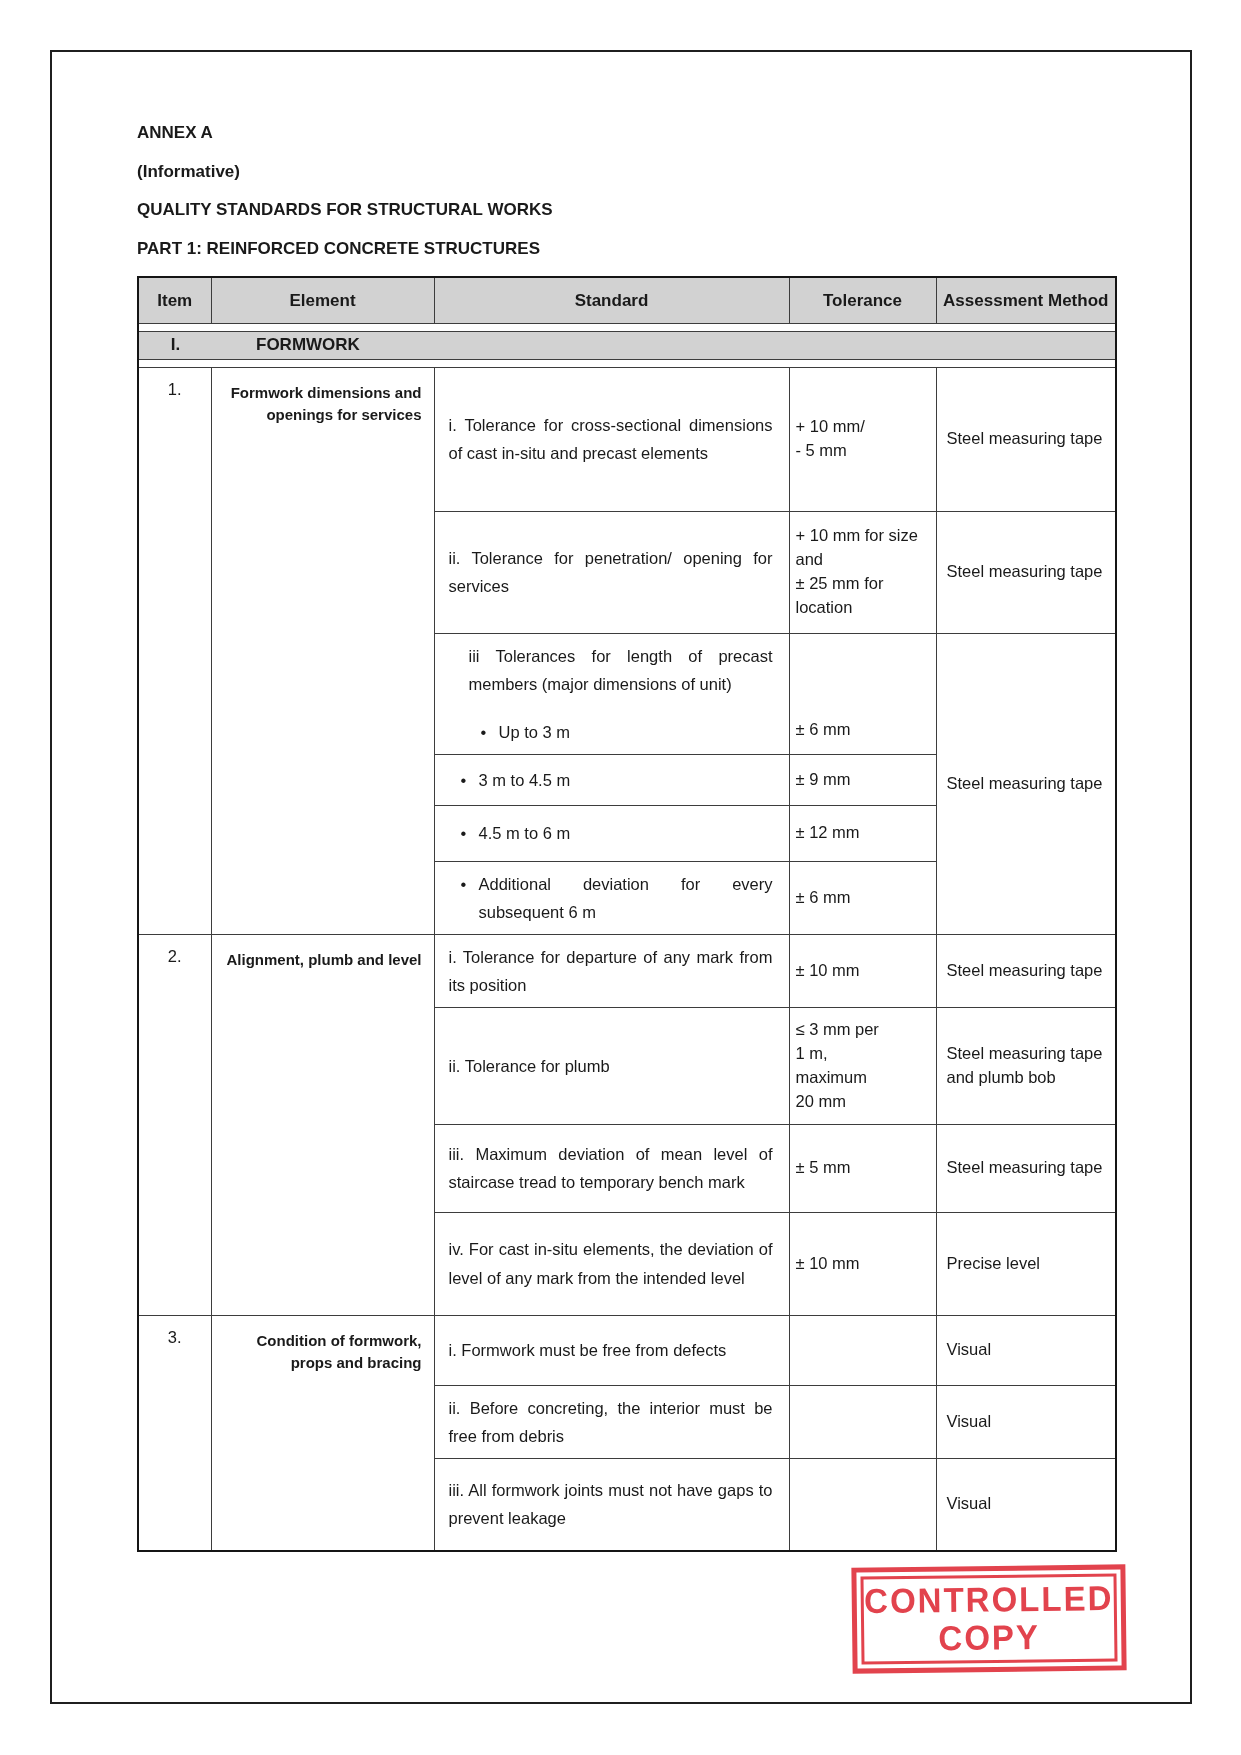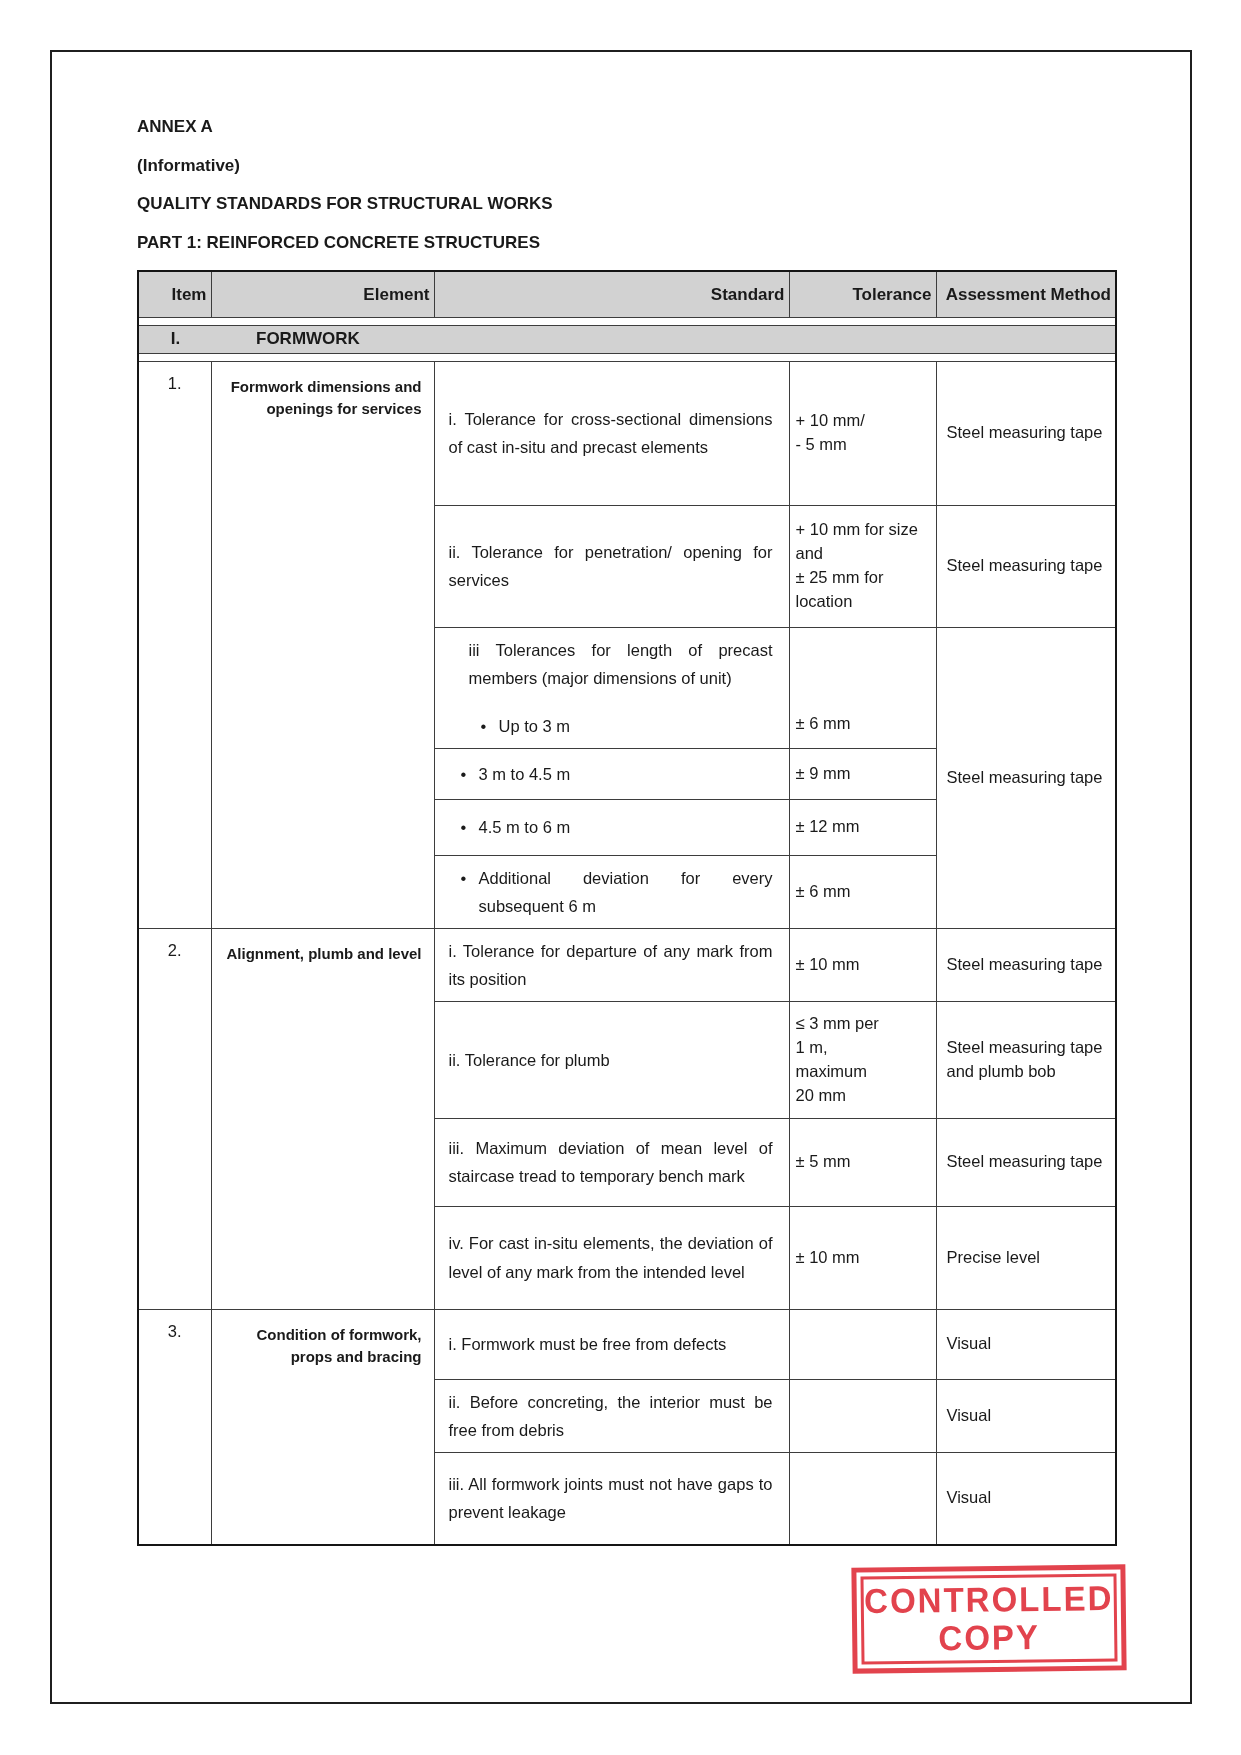--- a/index.html
+++ b/index.html
@@ -4,32 +4,32 @@
 <style>
   html,body{margin:0;padding:0;}
   body{
     width:1241px;height:1755px;position:relative;background:#ffffff;
     font-family:"Liberation Sans", sans-serif;color:#1a1a1a;overflow:hidden;
   }
   .page-border{
     position:absolute;left:50px;top:50px;width:1138px;height:1650px;
     border:2px solid #1f1f1f;pointer-events:none;
   }
-  .content{position:absolute;left:137px;top:10px;width:1022px;}
+  .content{position:absolute;left:137px;top:16px;width:1022px;}
   .heading{font-weight:bold;font-size:17px;line-height:21px;margin:0 0 17.5px 0;}
   .heading.first{margin-top:106px;}
 
   table.std-table{
     border-collapse:collapse;table-layout:fixed;width:978px;margin-top:16px;
     border:2px solid #151515;font-size:16.5px;
   }
   .std-table th,.std-table td{border:1.6px solid #3d3d3d;box-sizing:border-box;}
   .std-table th{
     height:46px;background:#d2d2d2;font-weight:bold;font-size:17px;
-    text-align:right;vertical-align:middle;line-height:1.25;padding:2px 4px;
+    text-align:center;vertical-align:middle;line-height:1.25;padding:2px 4px;
   }
   tr.gap td{height:8px;padding:0;background:#ffffff;border-top:none;border-bottom:none;}
   tr.section td{
     height:28px;background:#d2d2d2;font-weight:bold;font-size:17px;padding:0;
     vertical-align:middle;
   }
   .sec-wrap{display:flex;align-items:center;}
   .sec-num{width:73px;text-align:center;flex:none;}
   .sec-title{margin-left:44px;}
 

